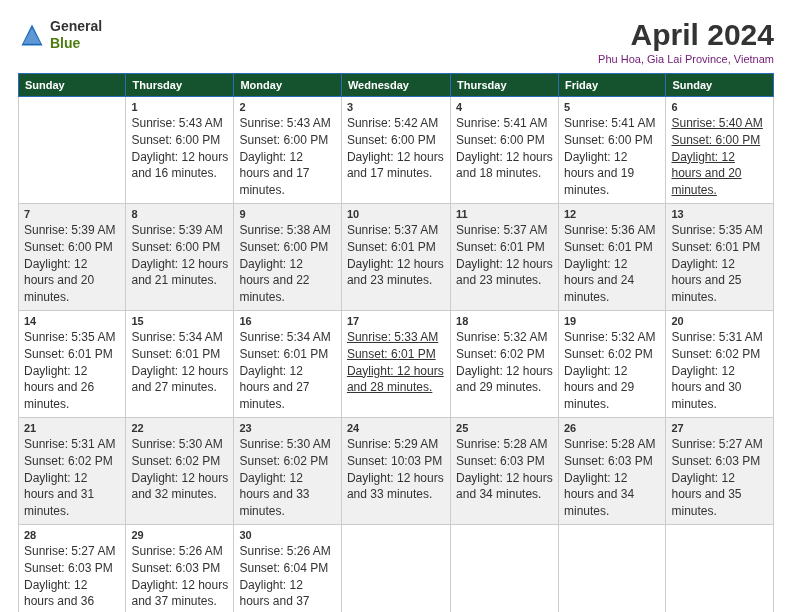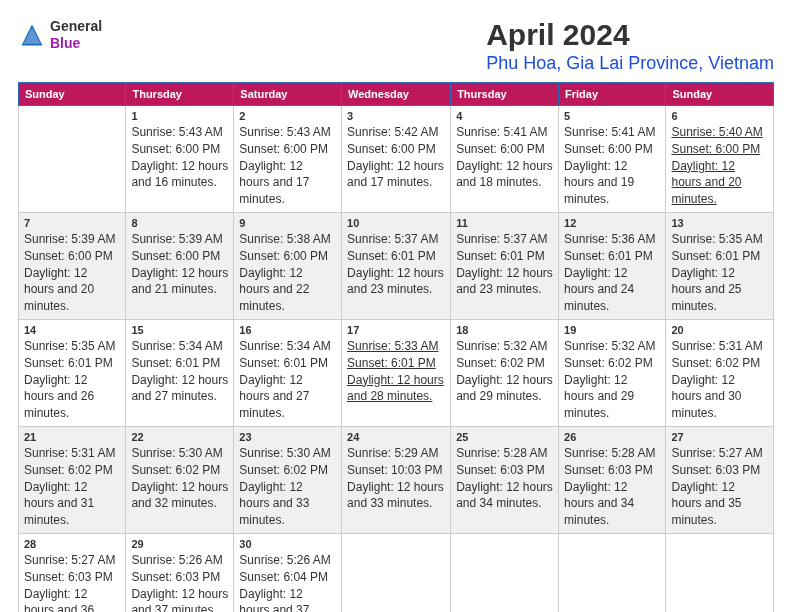--- a/index.html
+++ b/index.html
@@ -26,47 +26,47 @@
       align-items: center;
     }
     .logo-text {
       display: flex;
       flex-direction: column;
       font-size: 14px;
       font-weight: bold;
       line-height: 1.2;
     }
     .logo-general { color: #333; }
-    .logo-blue { color: #a21caf; }
+    .logo-blue { color: #4d7c0f; }
     .logo-icon {
       width: 28px;
       height: 28px;
       margin-right: 4px;
     }
     .title-block {
-      text-align: left;
+      text-align: right;
     }
     .month-title {
       font-size: 30px;
       font-weight: bold;
       color: #333;
       line-height: 1.1;
     }
     .location-title {
-      font-size: 18px;
-      color: #1d4ed8;
+      font-size: 11px;
+      color: #701a75;
       margin-top: 2px;
     }
     .calendar {
       width: 100%;
       border-collapse: collapse;
       font-size: 9.5px;
     }
     .calendar th {
-      background: #be185d;
+      background: #14532d;
       color: #fff;
       text-align: left;
       padding: 5px 6px;
       font-size: 11px;
       font-weight: bold;
       border: 1px solid #2a6bba;
     }
     .calendar td {
       border: 1px solid #ccc;
       vertical-align: top;
@@ -113,21 +113,21 @@
       <div class="month-title">April 2024</div>
       <div class="location-title">Phu Hoa, Gia Lai Province, Vietnam</div>
     </div>
   </div>
 
   <table class="calendar">
     <thead>
       <tr>
         <th>Sunday</th>
         <th>Thursday</th>
-        <th>Saturday</th>
+        <th>Monday</th>
         <th>Wednesday</th>
         <th>Thursday</th>
         <th>Friday</th>
         <th>Sunday</th>
       </tr>
     </thead>
     <tbody id="calendar-body">
     <tr>
           <td class="empty-cell"></td>
           <td>

